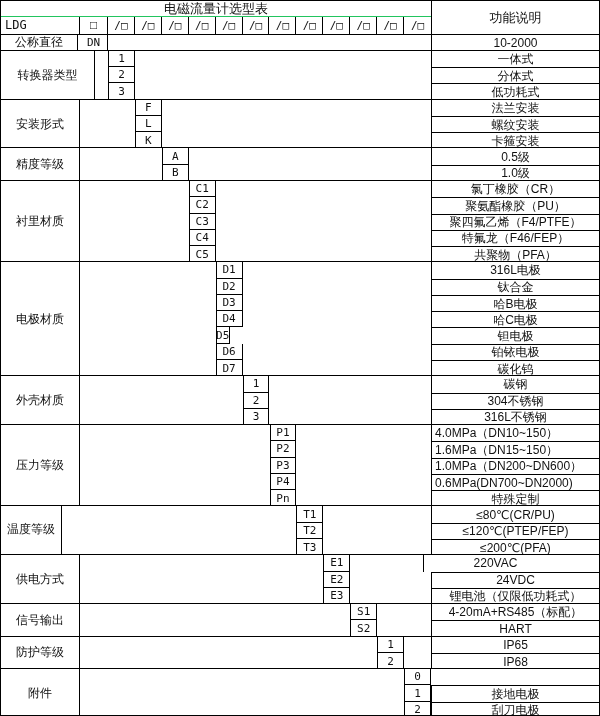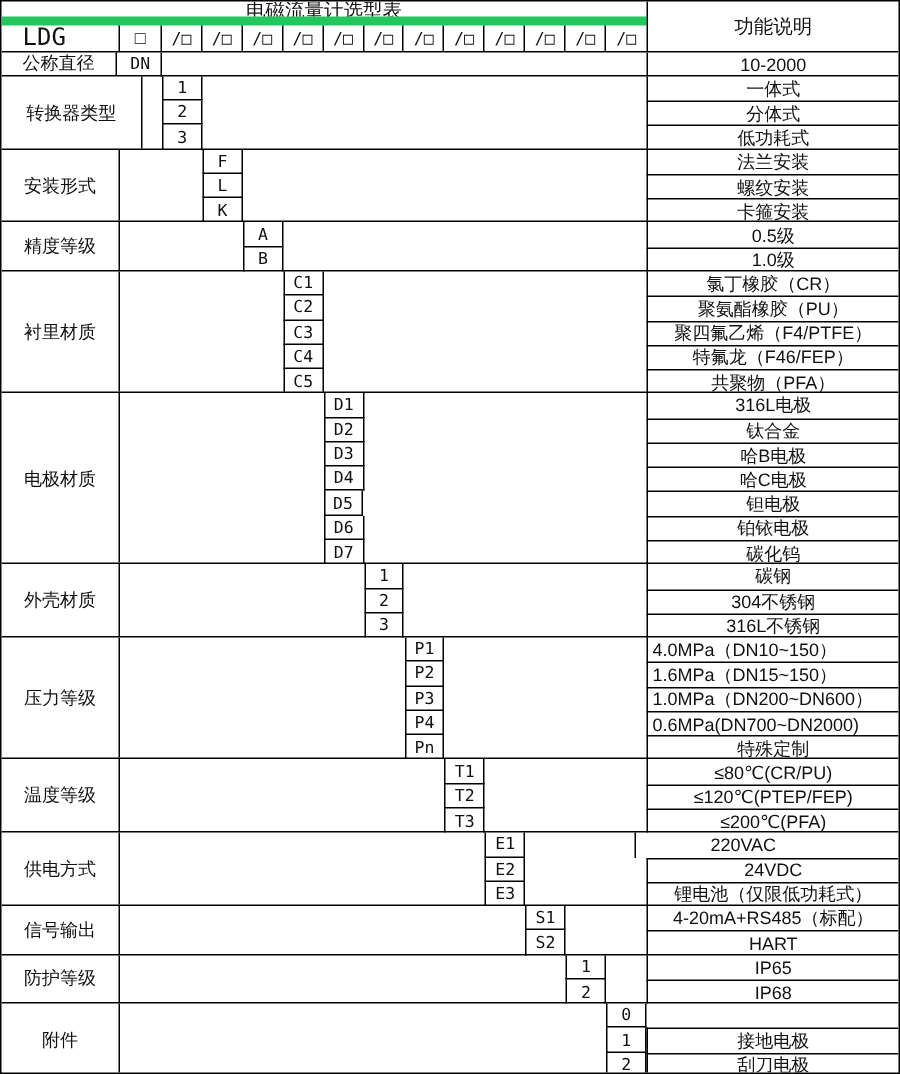--- a/index.html
+++ b/index.html
@@ -16,23 +16,23 @@
   }
   .bR{border-right:1px solid #000;}
   .bL{border-left:1px solid #000;}
   .bT{border-top:1px solid #000;}
   .bB{border-bottom:1px solid #000;}
   .band{
     position:absolute;left:0;width:598px;box-sizing:border-box;
     border-top:1px solid #000;
   }
   .code{font-family:"DejaVu Sans Mono","Liberation Mono",monospace;font-size:11px;}
-  #title{left:0;top:0;width:430px;height:16.28px;border-bottom:6px solid #22c55e;font-size:13px;}
-  #ldg{left:0;top:16.28px;width:79px;height:16.27px;justify-content:flex-start;padding-left:14px;
-       font-family:"DejaVu Sans Mono","Liberation Mono",monospace;font-size:16px;}
+  #title{left:0;top:0;width:430px;height:16.28px;border-bottom:1px solid #22c55e;font-size:13px;}
+  #ldg{left:0;top:16.28px;width:79px;height:16.27px;justify-content:flex-start;padding-left:4px;
+       font-family:"DejaVu Sans Mono","Liberation Mono",monospace;font-size:12px;}
   #boxcell{left:79px;top:16.28px;width:28px;height:16.27px;}
   #fnhead{left:430px;top:0;width:168px;height:32.55px;font-size:13px;}
 </style>
 </head>
 <body>
 
 <div id="screen">
   <div id="title" class="cell">电磁流量计选型表</div>
   <div id="ldg" class="cell bR">LDG</div>
   <div id="boxcell" class="cell bR">□</div>
@@ -96,21 +96,21 @@
     <div class="band" style="top: 260.364px; height: 113.909px;">
       <div class="cell bR" style="left: 0px; top: 0px; width: 79px; height: 100%;">电极材质</div>
       <div class="cell code bL bR bB" style="left: 214.667px; top: 0px; width: 26.9167px; height: 16.2727px;">D1</div>
       <div class="cell bL" style="left: 430px; top: 0px; width: 168px; height: 16.2727px;">316L电极</div>
       <div class="cell code bL bR bB" style="left: 214.667px; top: 16.2727px; width: 26.9167px; height: 16.2727px;">D2</div>
       <div class="cell bL bT" style="left: 430px; top: 16.2727px; width: 168px; height: 16.2727px;">钛合金</div>
       <div class="cell code bL bR bB" style="left: 214.667px; top: 32.5455px; width: 26.9167px; height: 16.2727px;">D3</div>
       <div class="cell bL bT" style="left: 430px; top: 32.5455px; width: 168px; height: 16.2727px;">哈B电极</div>
       <div class="cell code bL bR bB" style="left: 214.667px; top: 48.8182px; width: 26.9167px; height: 16.2727px;">D4</div>
       <div class="cell bL bT" style="left: 430px; top: 48.8182px; width: 168px; height: 16.2727px;">哈C电极</div>
-      <div class="cell code bL bR bB" style="left: 214.667px; top: 65.0909px; width: 26px; height: 16.2727px;">D5</div>
+      <div class="cell code bL bR bB" style="left: 214.667px; top: 65.0909px; width: 14px; height: 16.2727px;">D5</div>
       <div class="cell bL bT" style="left: 430px; top: 65.0909px; width: 168px; height: 16.2727px;">钽电极</div>
       <div class="cell code bL bR bB" style="left: 214.667px; top: 81.3636px; width: 26.9167px; height: 16.2727px;">D6</div>
       <div class="cell bL bT" style="left: 430px; top: 81.3636px; width: 168px; height: 16.2727px;">铂铱电极</div>
       <div class="cell code bL bR" style="left: 214.667px; top: 97.6364px; width: 26.9167px; height: 16.2727px;">D7</div>
       <div class="cell bL bT" style="left: 430px; top: 97.6364px; width: 168px; height: 16.2727px;">碳化钨</div>
     </div>
     <div class="band" style="top: 374.273px; height: 48.8182px;">
       <div class="cell bR" style="left: 0px; top: 0px; width: 79px; height: 100%;">外壳材质</div>
       <div class="cell code bL bR bB" style="left: 241.583px; top: 0px; width: 26.9167px; height: 16.2727px;">1</div>
       <div class="cell bL" style="left: 430px; top: 0px; width: 168px; height: 16.2727px;">碳钢</div>
@@ -126,21 +126,21 @@
       <div class="cell code bL bR bB" style="left: 268.5px; top: 16.2727px; width: 26.9167px; height: 16.2727px;">P2</div>
       <div class="cell bL bT" style="left: 430px; top: 16.2727px; width: 168px; height: 16.2727px; justify-content: flex-start; padding-left: 3px;">1.6MPa（DN15~150）</div>
       <div class="cell code bL bR bB" style="left: 268.5px; top: 32.5455px; width: 26.9167px; height: 16.2727px;">P3</div>
       <div class="cell bL bT" style="left: 430px; top: 32.5455px; width: 168px; height: 16.2727px; justify-content: flex-start; padding-left: 3px;">1.0MPa（DN200~DN600）</div>
       <div class="cell code bL bR bB" style="left: 268.5px; top: 48.8182px; width: 26.9167px; height: 16.2727px;">P4</div>
       <div class="cell bL bT" style="left: 430px; top: 48.8182px; width: 168px; height: 16.2727px; justify-content: flex-start; padding-left: 3px;">0.6MPa(DN700~DN2000)</div>
       <div class="cell code bL bR" style="left: 268.5px; top: 65.0909px; width: 26.9167px; height: 16.2727px;">Pn</div>
       <div class="cell bL bT" style="left: 430px; top: 65.0909px; width: 168px; height: 16.2727px;">特殊定制</div>
     </div>
     <div class="band" style="top: 504.455px; height: 48.8182px;">
-      <div class="cell bR" style="left: 0px; top: 0px; width: 79px; height: 100%;">温度等级</div>
+      <div class="cell bR" style="left: 0px; top: 0px; width: 61px; height: 100%; font-family: Liberation Mono, monospace;">温度等级</div>
       <div class="cell code bL bR bB" style="left: 295.417px; top: 0px; width: 26.9167px; height: 16.2727px;">T1</div>
       <div class="cell bL" style="left: 430px; top: 0px; width: 168px; height: 16.2727px;">≤80℃(CR/PU)</div>
       <div class="cell code bL bR bB" style="left: 295.417px; top: 16.2727px; width: 26.9167px; height: 16.2727px;">T2</div>
       <div class="cell bL bT" style="left: 430px; top: 16.2727px; width: 168px; height: 16.2727px;">≤120℃(PTEP/FEP)</div>
       <div class="cell code bL bR" style="left: 295.417px; top: 32.5455px; width: 26.9167px; height: 16.2727px;">T3</div>
       <div class="cell bL bT" style="left: 430px; top: 32.5455px; width: 168px; height: 16.2727px;">≤200℃(PFA)</div>
     </div>
     <div class="band" style="top: 553.273px; height: 48.8182px;">
       <div class="cell bR" style="left: 0px; top: 0px; width: 79px; height: 100%;">供电方式</div>
       <div class="cell code bL bR bB" style="left: 322.333px; top: 0px; width: 26.9167px; height: 16.2727px;">E1</div>

